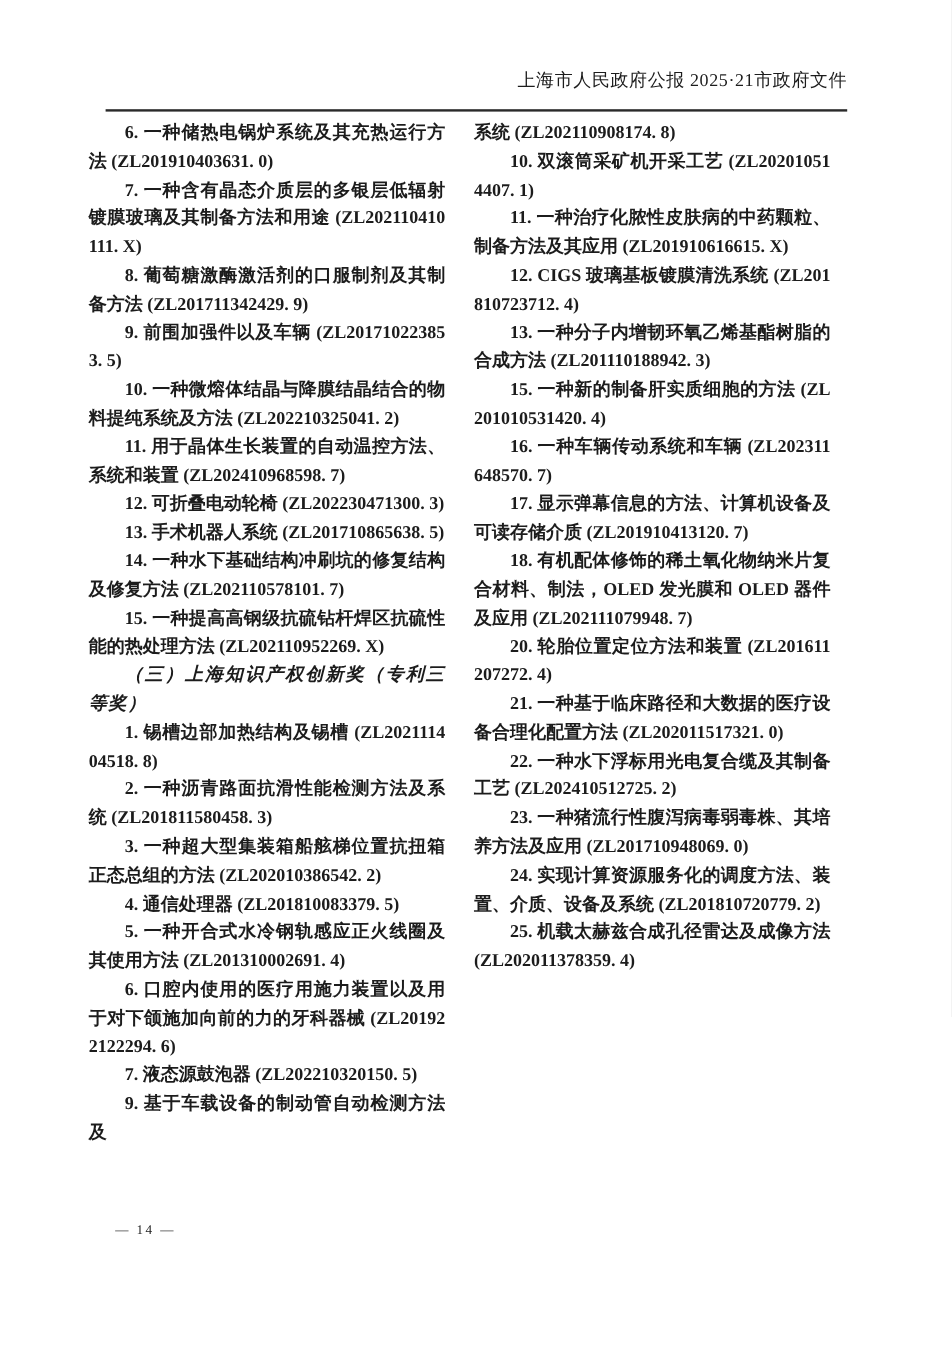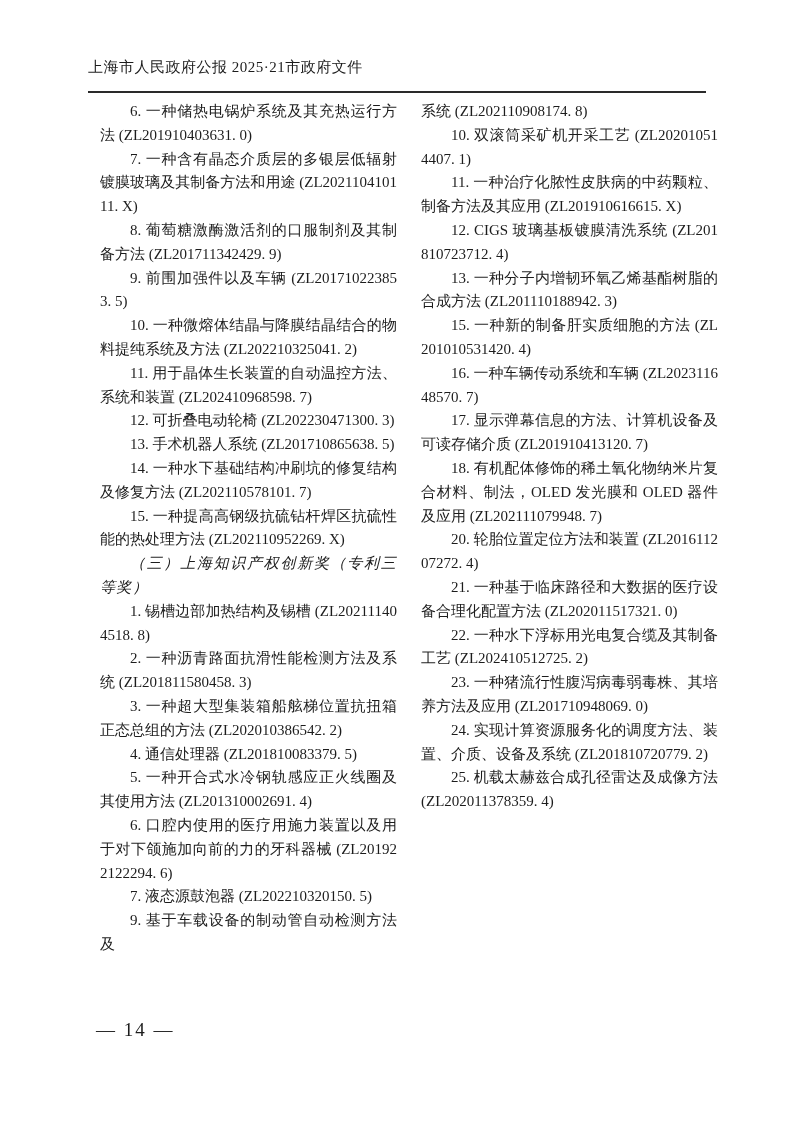--- a/index.html
+++ b/index.html
@@ -12,40 +12,41 @@
     font-family: "Liberation Serif", "DejaVu Serif", serif;
     color: #1c1c1c;
     overflow: hidden;
   }
   .header {
     position: absolute;
     left: 88px;
     width: 618px;
     top: 58px;
     display: flex;
-    justify-content: flex-start;
+    justify-content: flex-end;
     align-items: baseline;
     font-size: 15px;
     letter-spacing: 0.5px;
   }
   .header-rule {
     position: absolute;
     left: 88px;
     width: 618px;
     top: 91px;
     border-top: 2px solid #2a2a2a;
     height: 0;
   }
   .content {
     position: absolute;
-    left: 100px;
+    left: 74px;
     top: 100px;
     width: 618px;
     display: flex;
     justify-content: space-between;
+    font-weight: bold;
   }
   .col {
     width: 297px;
   }
   .col p {
     margin: 0;
     font-size: 15px;
     line-height: 23.8px;
     text-align: justify;
     text-align-last: left;
@@ -54,21 +55,21 @@
   }
   .col p.continuation { text-indent: 0; }
   .col p.section {
     font-style: italic;
     letter-spacing: 1.2px;
   }
   .footer {
     position: absolute;
     left: 96px;
     top: 1019px;
-    font-size: 19px;
+    font-size: 11px;
     letter-spacing: 2px;
   }
 </style>
 </head>
 <body>
 
 <div class="page">
 
   <div class="header">
     <span>上海市人民政府公报 2025·21</span>

